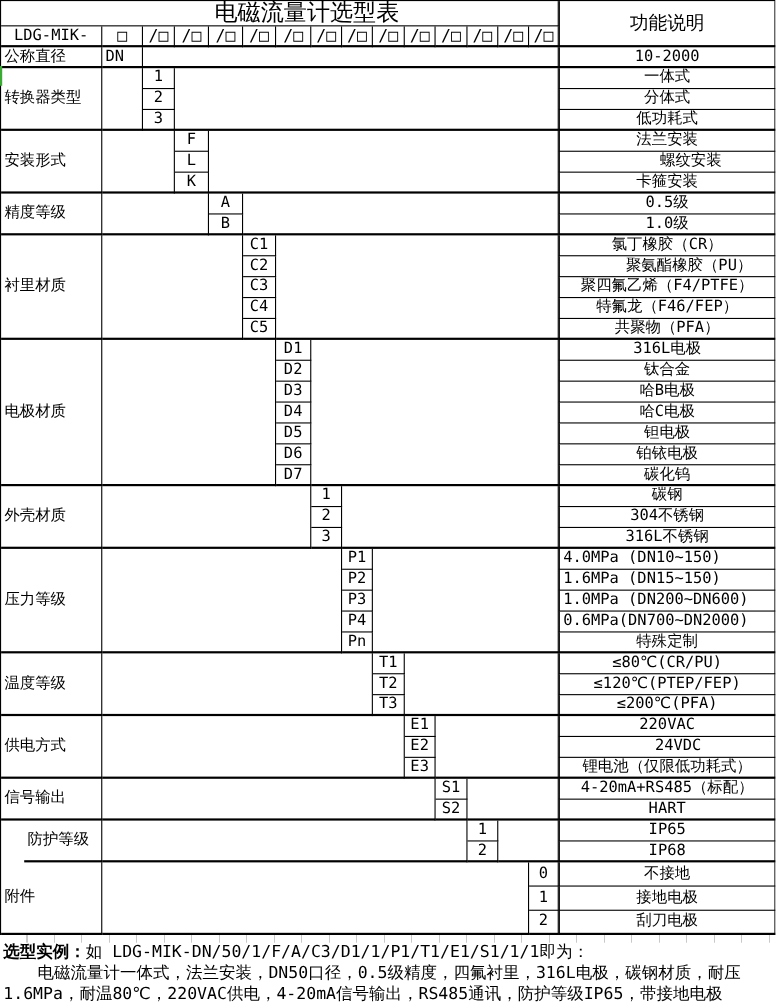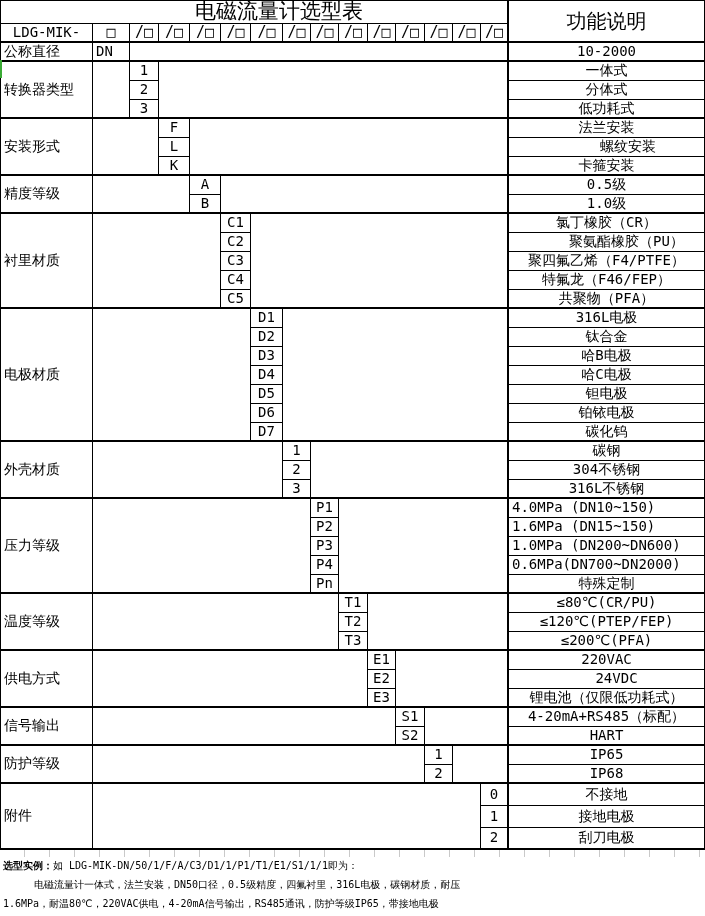--- a/index.html
+++ b/index.html
@@ -37,21 +37,21 @@
     font-size: 14px;
     line-height: 1.1;
     white-space: nowrap;
     overflow: hidden;
   }
   .c.gend { border-bottom-width: 2px; }     
   .c.fcol { border-left: 1px solid #000; }  
   .c.alignleft { justify-content: flex-start; padding-left: 3px; }
   .c.glabel { justify-content: flex-start; padding-left: 3px; }
   .c.title-cell { font-size: 21px; padding-left: 50px; }
-  .c.hdr-cell { font-size: 20px; }
+  .c.hdr-cell { font-size: 17px; }
   .c.model-cell { font-size: 14px; }
   .c.box-cell { font-size: 15px; }
   
   .grid-strip {
     position: absolute;
     left: 0; top: 850px;
     width: 705px; height: 7px;
     background: repeating-linear-gradient(to right, transparent 0px, transparent 24px, #c9c9c9 24px, #c9c9c9 25px);
   }
   
@@ -59,21 +59,21 @@
     position: absolute;
     left: 0; top: 60px;
     width: 2px; height: 18px;
     background: #3aaa35;
   }
   
   .note {
     position: absolute;
     left: 3px; top: 856px;
     width: 700px;
-    font-size: 10px;
+    font-size: 15px;
     line-height: 19px;
   }
   .note .lead { font-weight: bold; }
   .note .indent { text-indent: 31px; }
 </style>
 </head>
 <body>
 
 <div class="page">
   <div class="tbl" id="grid">
@@ -193,21 +193,21 @@
       <div class="c code-cell gend" style="grid-area: 37 / 11 / span 1 / span 1;">E3</div>
       <div class="c desc-cell fcol gend" style="grid-area: 37 / 16 / span 1 / span 1;">锂电池（仅限低功耗式）</div>
       <div class="c filler gend" style="grid-area: 35 / 12 / span 3 / span 4;"></div>
       <div class="c glabel gend" style="grid-area: 38 / 1 / span 2 / span 1;">信号输出</div>
       <div class="c filler gend" style="grid-area: 38 / 2 / span 2 / span 10;"></div>
       <div class="c code-cell" style="grid-area: 38 / 12 / span 1 / span 1;">S1</div>
       <div class="c desc-cell fcol" style="grid-area: 38 / 16 / span 1 / span 1;">4-20mA+RS485（标配）</div>
       <div class="c code-cell gend" style="grid-area: 39 / 12 / span 1 / span 1;">S2</div>
       <div class="c desc-cell fcol gend" style="grid-area: 39 / 16 / span 1 / span 1;">HART</div>
       <div class="c filler gend" style="grid-area: 38 / 13 / span 2 / span 3;"></div>
-      <div class="c glabel gend" style="grid-area: 40 / 1 / span 2 / span 1;">防护等级</div>
+      <div class="c glabel gend" style="grid-area: 40 / 1 / span 2 / span 1; margin-left: 21px;">防护等级</div>
       <div class="c filler gend" style="grid-area: 40 / 2 / span 2 / span 11;"></div>
       <div class="c code-cell" style="grid-area: 40 / 13 / span 1 / span 1;">1</div>
       <div class="c desc-cell fcol" style="grid-area: 40 / 16 / span 1 / span 1;">IP65</div>
       <div class="c code-cell gend" style="grid-area: 41 / 13 / span 1 / span 1;">2</div>
       <div class="c desc-cell fcol gend" style="grid-area: 41 / 16 / span 1 / span 1;">IP68</div>
       <div class="c filler gend" style="grid-area: 40 / 14 / span 2 / span 2;"></div>
       <div class="c glabel gend" style="grid-area: 42 / 1 / span 3 / span 1;">附件</div>
       <div class="c filler gend" style="grid-area: 42 / 2 / span 3 / span 13;"></div>
       <div class="c code-cell" style="grid-area: 42 / 15 / span 1 / span 1;">0</div>
       <div class="c desc-cell fcol" style="grid-area: 42 / 16 / span 1 / span 1;">不接地</div>

